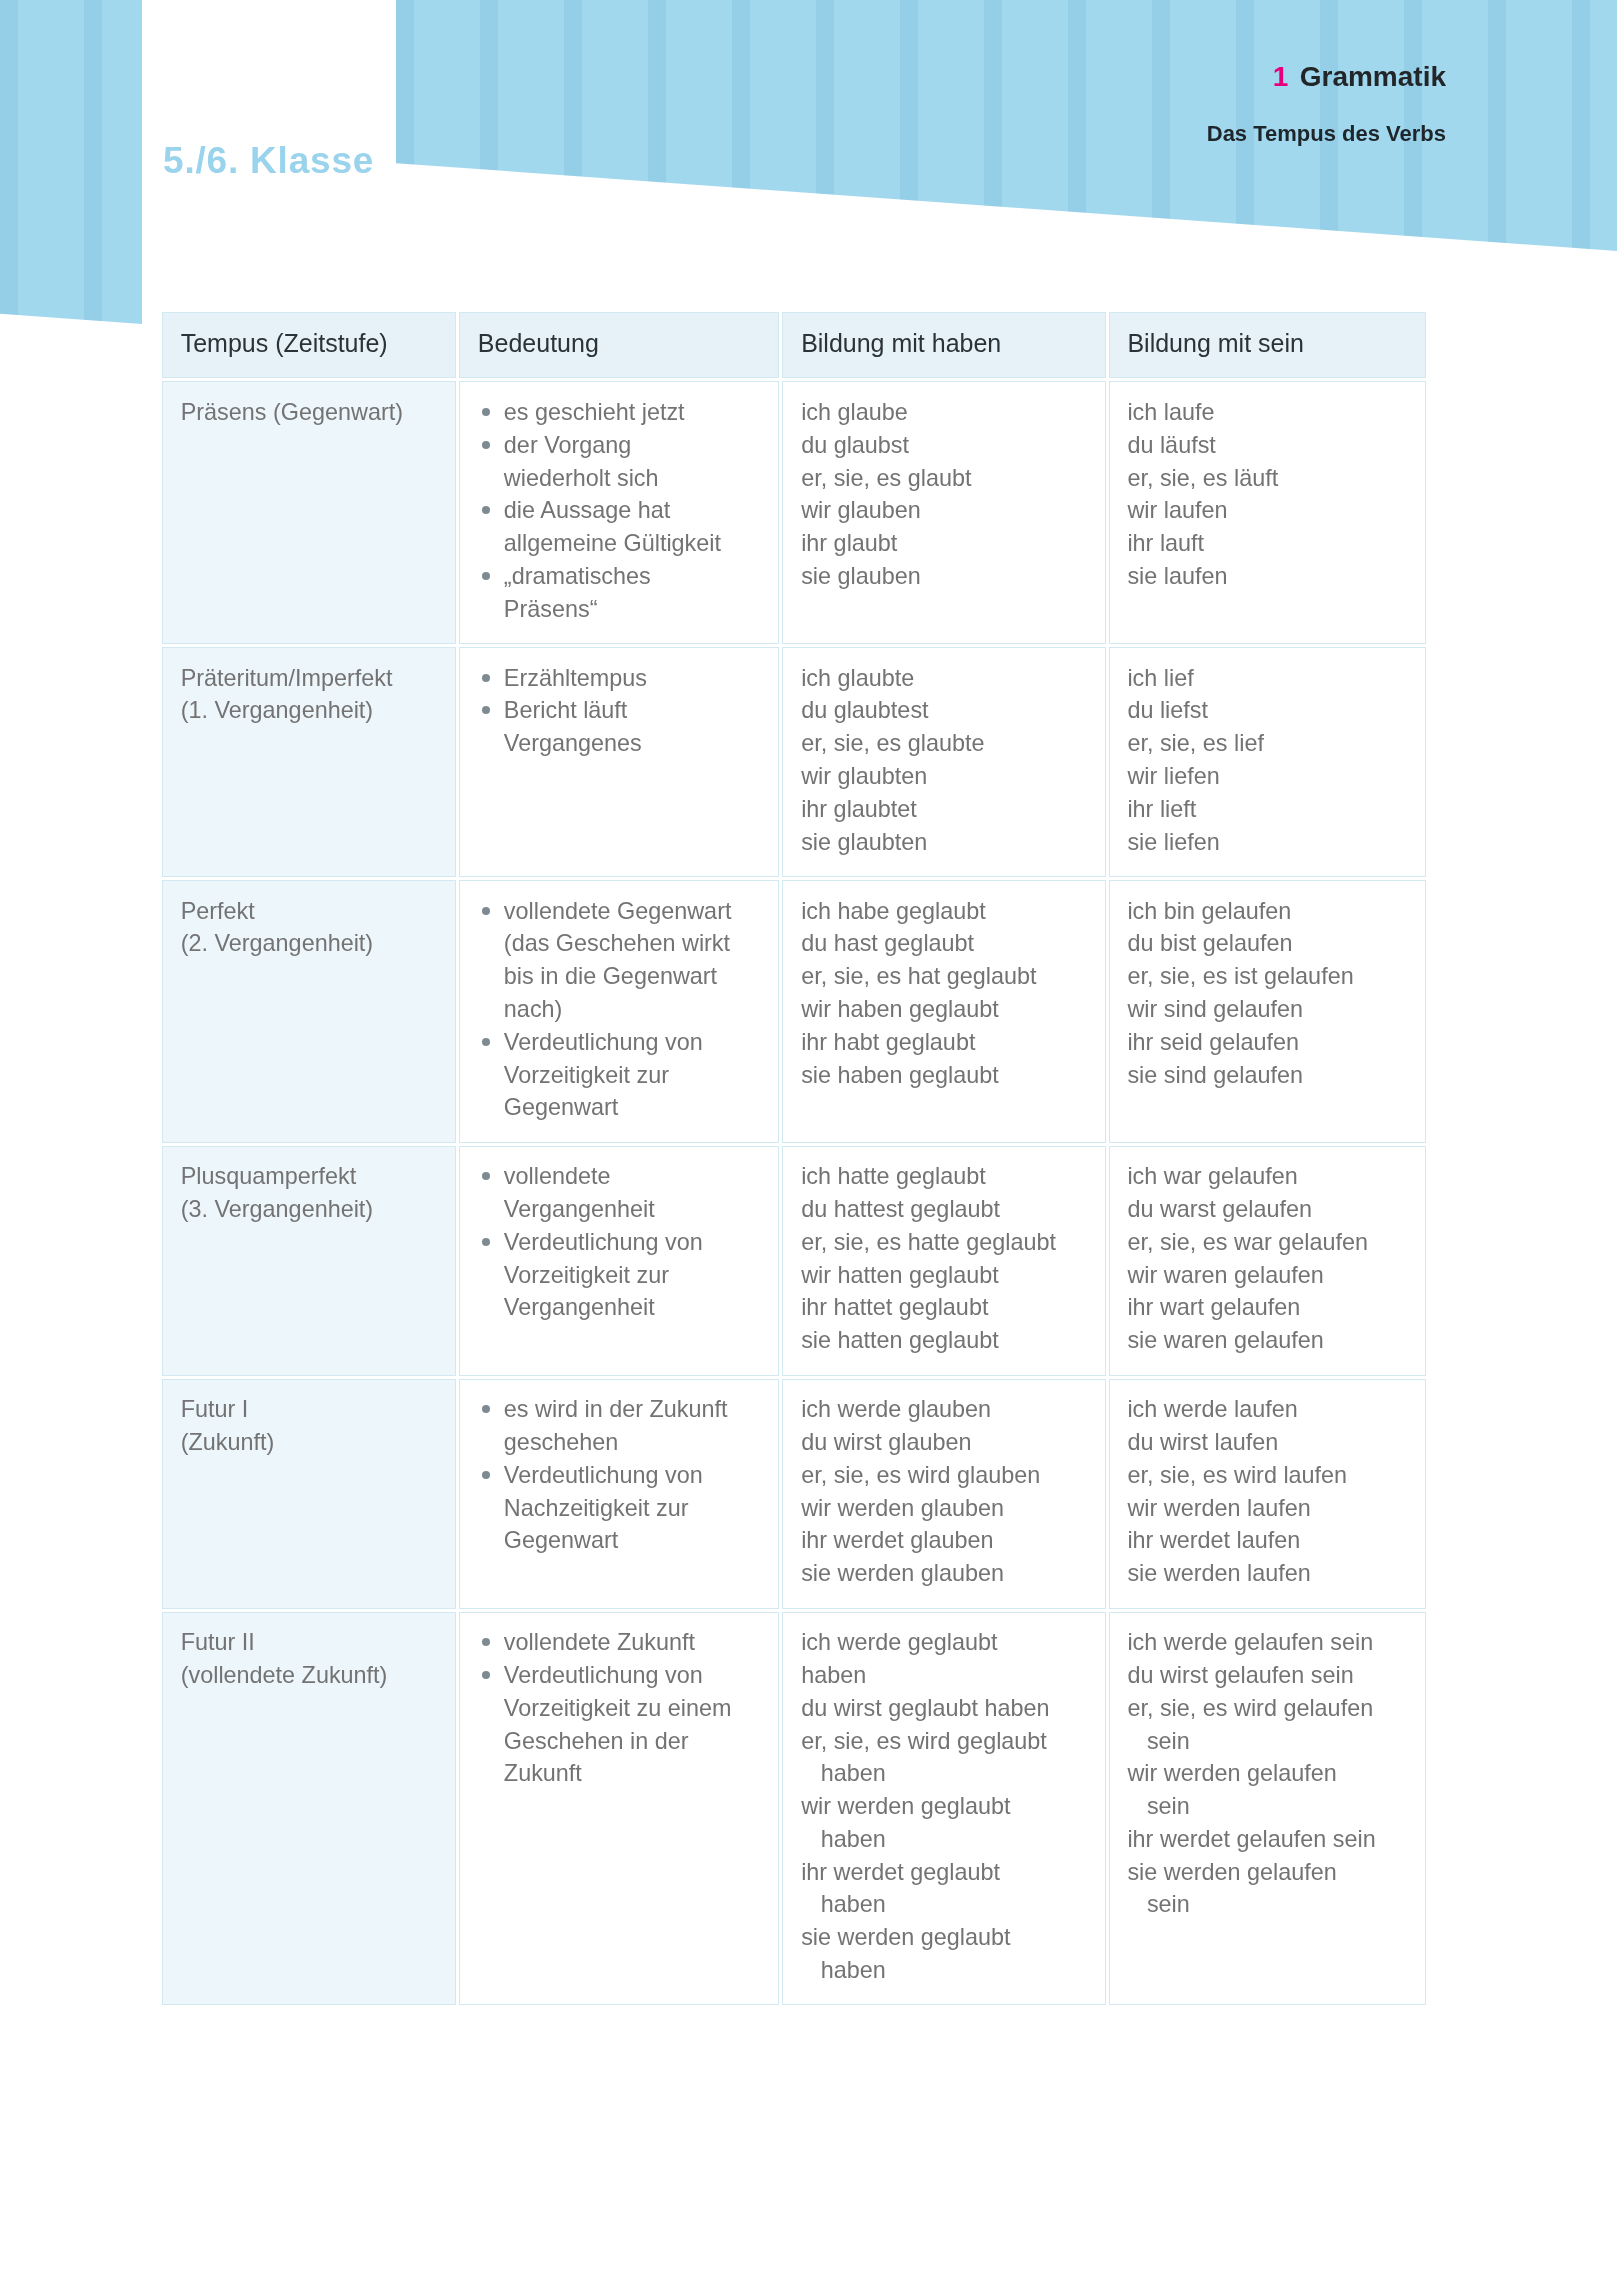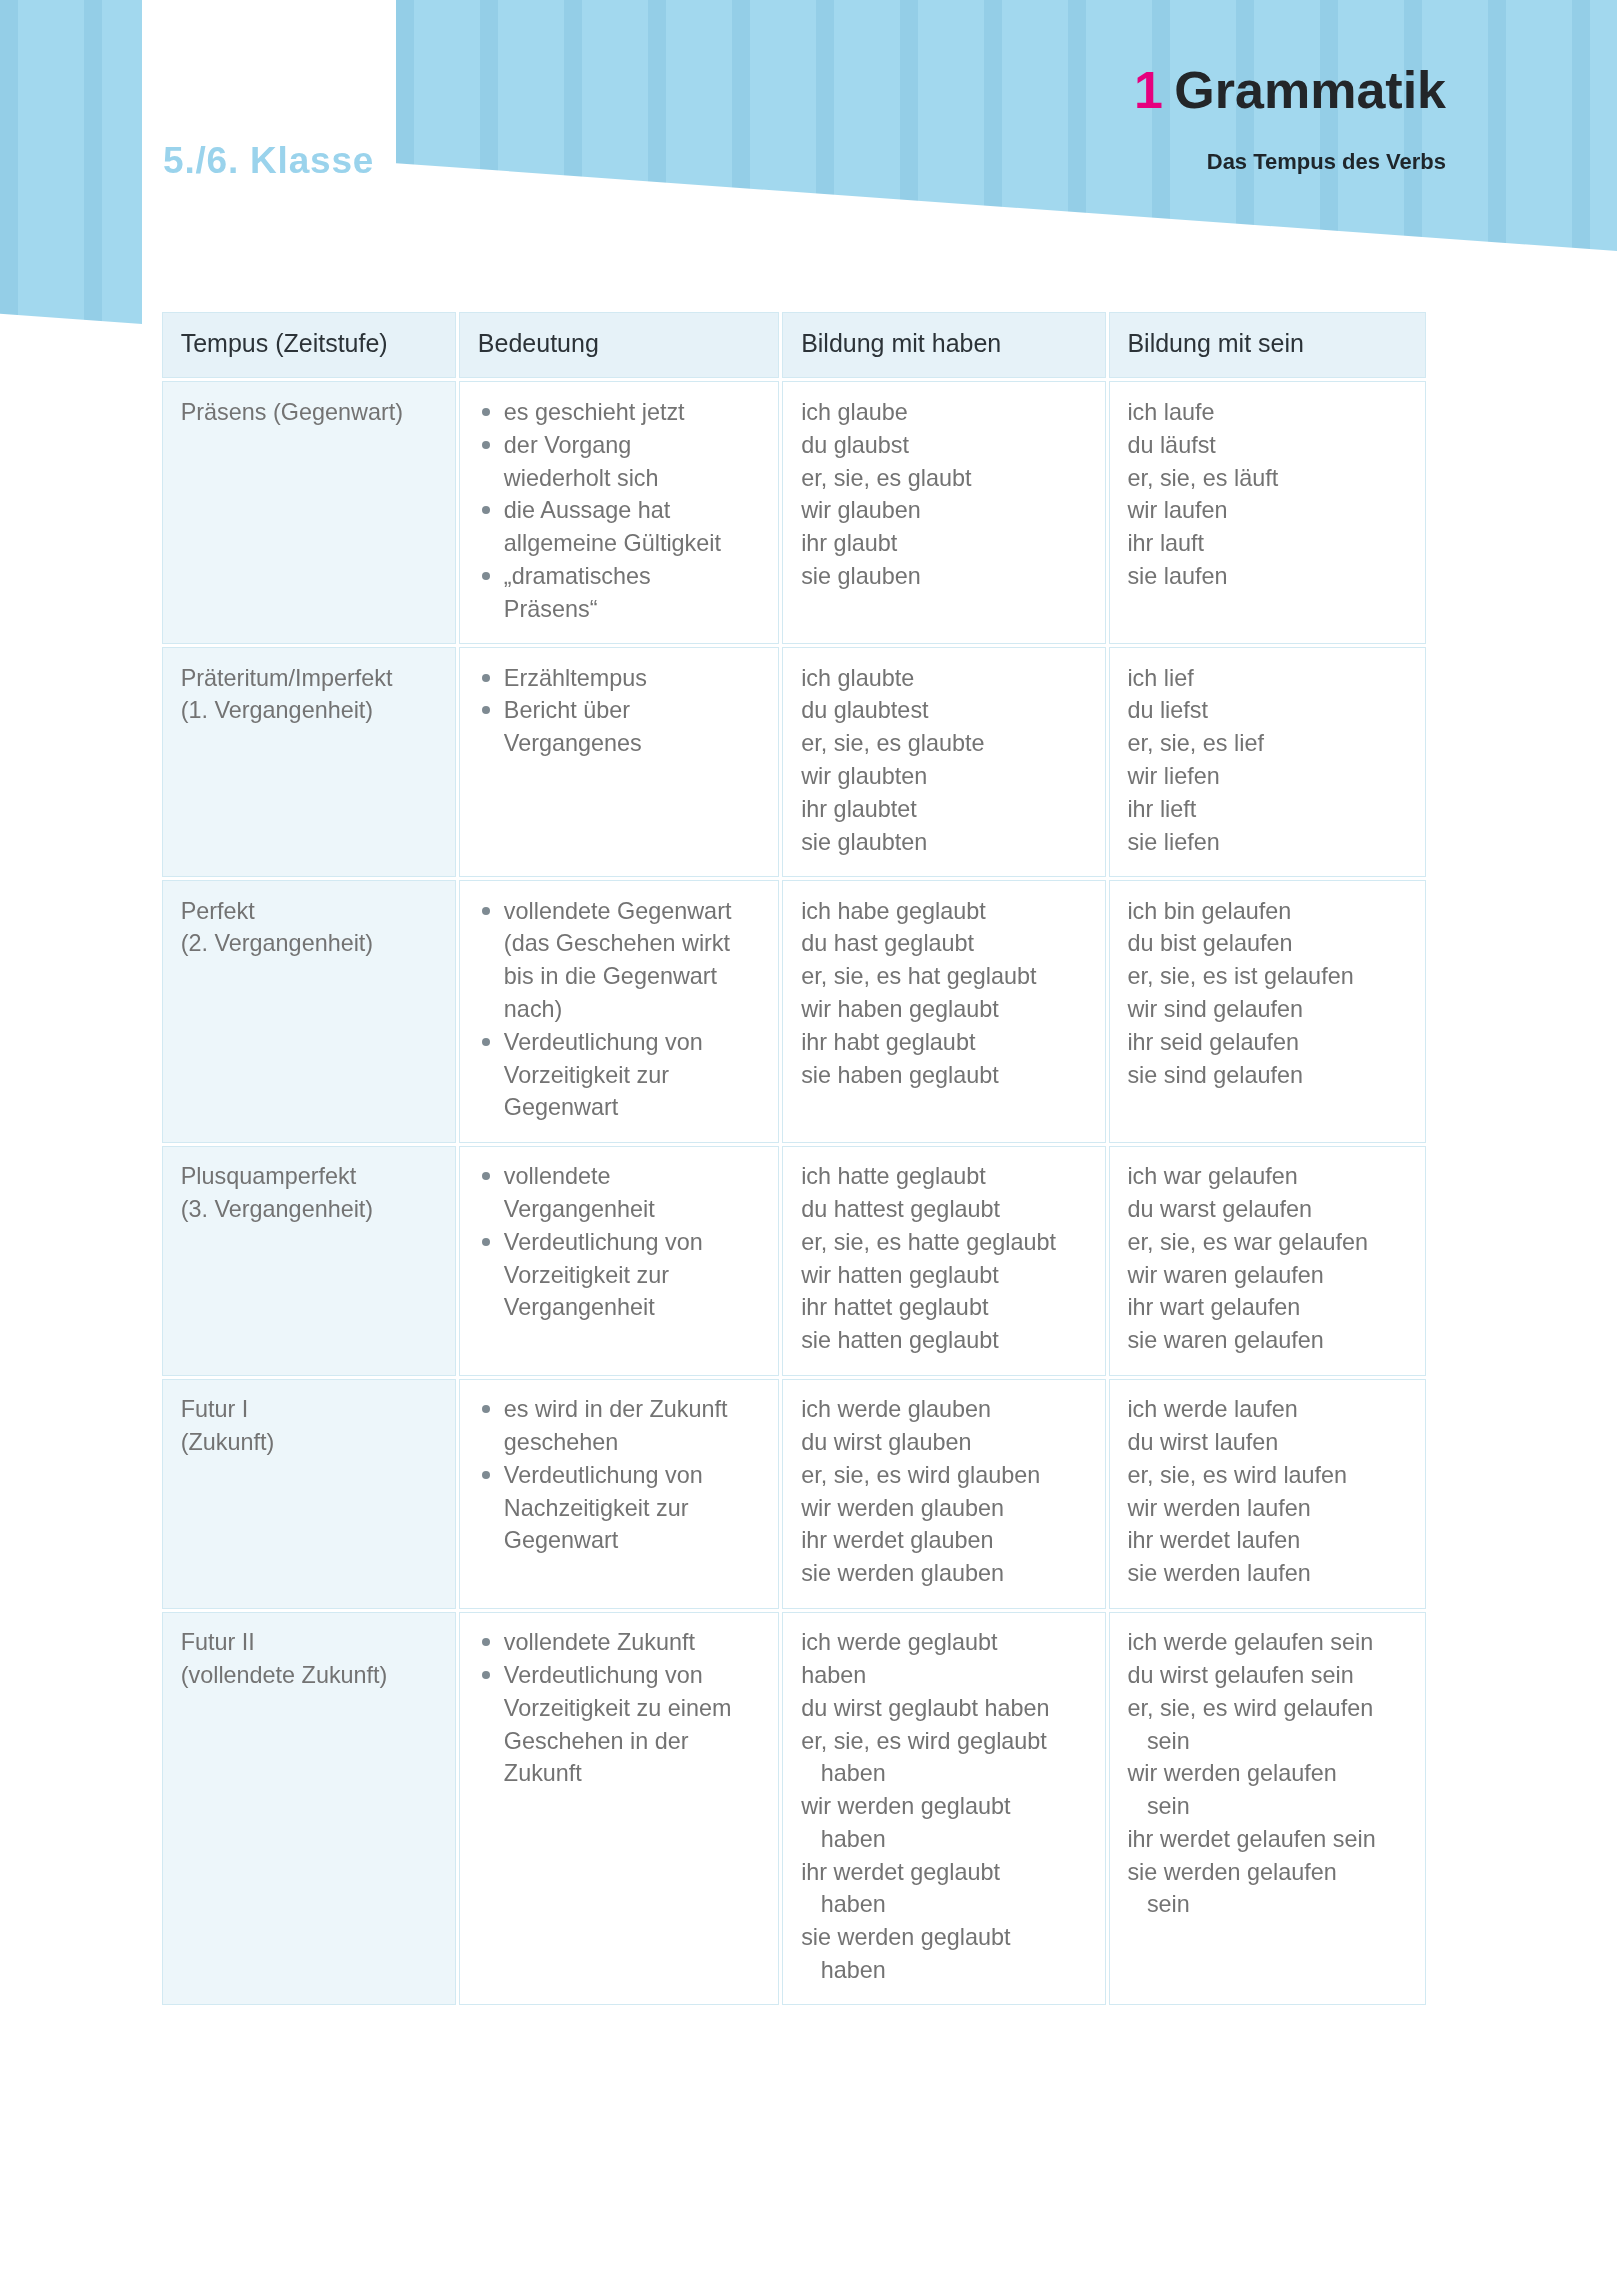--- a/index.html
+++ b/index.html
@@ -11,21 +11,21 @@
       background:repeating-linear-gradient(to right,#94cee7 0 17.7px,#a2d8ee 17.7px 84px);}
   .banner-left{left:0;width:142px;height:324px;
       clip-path:polygon(0 0,100% 0,100% 100%,0 96.8%);}
   .banner-right{left:396px;width:1221px;height:251px;
       clip-path:polygon(0 0,100% 0,100% 100%,0 65%);}
 
   .klasse-label{position:absolute;left:163px;top:142px;line-height:1;
       font-size:37px;font-weight:bold;color:#9ad3ec;letter-spacing:0.8px;}
 
   .masthead{position:absolute;top:61px;right:172px;text-align:right;}
-  .masthead-line1{font-size:52px;font-weight:bold;color:#232629;line-height:1.15;}
+  .masthead-line1{font-size:28px;font-weight:bold;color:#232629;line-height:1.15;}
   .chapter-num{color:#e6007e;margin-right:11.3px;}
   .masthead-line2{margin-top:29px;font-size:22px;font-weight:bold;color:#1f262b;line-height:1.1;}
 
   
   .temp-table{position:absolute;left:159px;top:309px;width:1270px;
       border-collapse:separate;border-spacing:3.2px;table-layout:fixed;}
   .temp-table th,.temp-table td{box-sizing:border-box;border:1.6px solid #d2e9f2;
       vertical-align:top;text-align:left;}
   .temp-table th{background:#e6f2f8;font-weight:normal;font-size:25px;color:#2c3338;
       padding:16px 14.5px 19.3px 17.7px;white-space:pre-wrap;}
@@ -95,21 +95,21 @@
 er, sie, es läuft
 wir laufen
 ihr lauft
 sie laufen</td>
       </tr>
       <tr>
         <td class="cell-tint">Präteritum/Imperfekt
 (1. Vergangenheit)</td>
         <td class="cell-white"><ul class="bullets">
               <li>Erzähltempus</li>
-              <li>Bericht über
+              <li>Bericht läuft
 Vergangenes</li>
             </ul></td>
         <td class="cell-white">ich glaubte
 du glaubtest
 er, sie, es glaubte
 wir glaubten
 ihr glaubtet
 sie glaubten</td>
         <td class="cell-white">ich lief
 du liefst

